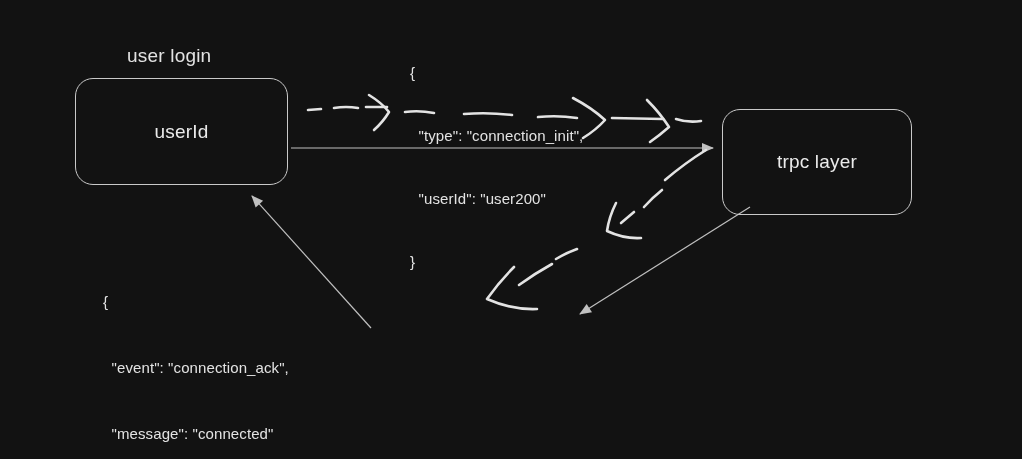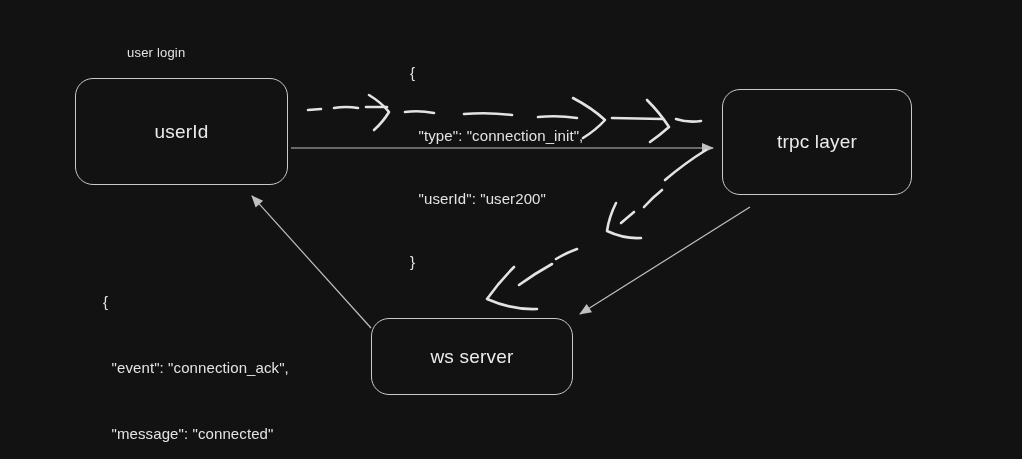--- a/index.html
+++ b/index.html
@@ -24,24 +24,24 @@
     position:absolute;
     border:1.4px solid var(--node-border);
     border-radius:18px;
     display:flex;align-items:center;justify-content:center;
     color:var(--node-text);
     font-size:19px;
     letter-spacing:0.2px;
     background:transparent;
   }
   .node-client{left:75px;top:78px;width:213px;height:107px;}
-  .node-trpc{left:722px;top:89px;width:190px;height:106px;}
+  .node-trpc{left:722px;top:109px;width:190px;height:106px;}
   .node-ws{left:371px;top:318px;width:202px;height:77px;}
   .annotation{position:absolute;color:var(--annotation-text);}
-  .user-login{left:127px;top:45px;font-size:13px;letter-spacing:0.2px;}
+  .user-login{left:127px;top:45px;font-size:19px;letter-spacing:0.2px;}
   .code{font-size:15px;line-height:21px;white-space:pre;letter-spacing:0.1px;}
   .code-init{left:410px;top:20px;}
   .code-ack{left:103px;top:247px;line-height:22px;}
 </style>
 </head>
 <body>
 
 <div class="canvas">
 
   <svg class="arrow-layer" width="1022" height="459" viewBox="0 0 1022 459" xmlns="http://www.w3.org/2000/svg">
@@ -81,23 +81,20 @@
       <path d="M514 267 Q499 282 487 299 Q512 310 537 309"></path>
     </g>
   </svg>
 
   <div class="node node-client">
     <span>userId</span>
   </div>
   <div class="node node-trpc">
     <span>trpc layer</span>
   </div>
-  <div class="node node-ws">
-    <span>ws server</span>
-  </div>
 
   <div class="annotation user-login">user login</div>
 
   <div class="annotation code code-init">
     <div class="code-line">{</div>
     <div class="code-line">  "type": "connection_init",</div>
     <div class="code-line">  "userId": "user200"</div>
     <div class="code-line">}</div>
   </div>
 

